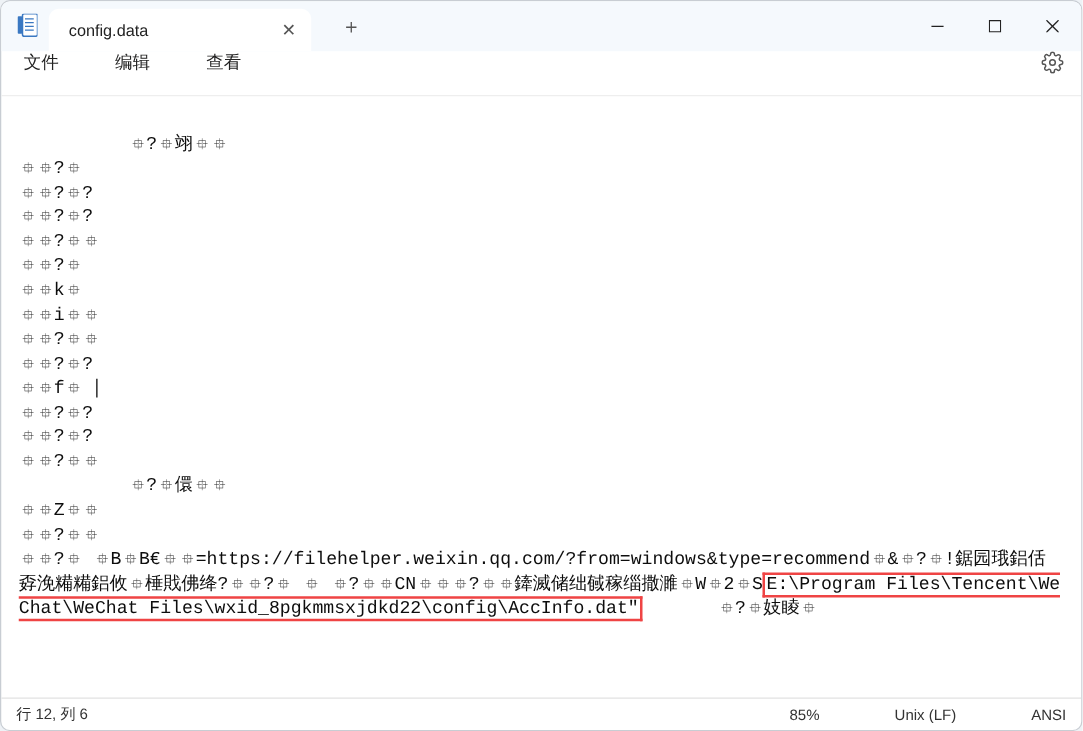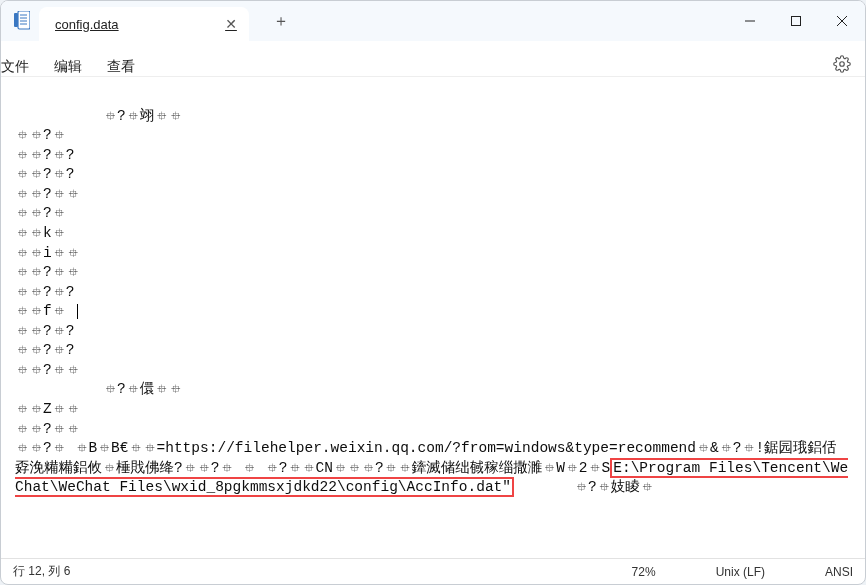--- a/index.html
+++ b/index.html
@@ -1,26 +1,26 @@
 <!DOCTYPE html>
 <html><head>
   <meta charset="utf-8">
   <style>
     * { margin:0; padding:0; box-sizing:border-box; }
     body { font-family:"Segoe UI","Microsoft YaHei",sans-serif; font-size:12px; background:#eef2f6; width:866px; height:585px; overflow:hidden; }
     .window { width:866px; height:585px; background:#fff; border:1px solid #c8cdd3; border-radius:8px; display:flex; flex-direction:column; overflow:hidden; }
     .titlebar { height:40px; background:#f5f9fd; display:flex; align-items:center; padding-left:6px; }
     .app-icon { width:18px; height:22px; margin:0 8px 0 6px; display:flex; align-items:center; justify-content:center; }
-    .tab { height:34px; margin-top:6px; background:#fff; border-top-left-radius:8px; border-top-right-radius:8px; display:flex; align-items:center; padding:0 10px 0 16px; min-width:210px; font-size:13px; color:#222;text-decoration:underline; }
+    .tab { height:34px; margin-top:6px; background:#fff; border-top-left-radius:8px; border-top-right-radius:8px; display:flex; align-items:center; padding:0 10px 0 16px; min-width:210px; font-size:13px; color:#222; }
     .tab-title { flex:1; }
     .tab-close { width:16px; height:16px; display:flex; align-items:center; justify-content:center; color:#555; font-size:14px; }
     .new-tab { margin-left:20px; font-size:16px; color:#555; width:24px; height:24px; display:flex; align-items:center; justify-content:center; }
     .spacer { flex:1; }
     .win-btn { width:46px; height:40px; display:flex; align-items:center; justify-content:center; color:#333; }
-    .menubar { height:36px; display:flex; align-items:flex-end; gap:25px; border-bottom:1px solid #eee; }
+    .menubar { height:36px; display:flex; align-items:flex-start; padding-left:18px; gap:45px; border-bottom:1px solid #eee; }
     .menu-item { font-size:14px; color:#222; cursor:default; }
     .menubar .right { margin-left:auto; margin-right:14px; }
     .gear { width:18px; height:18px; color:#555; }
     .editor { flex:1; overflow:hidden; padding:10px 14px 0 14px; font-family:"SimSun","Courier New",monospace; font-size:14.5px; line-height:1.35; color:#0d0d0d; white-space:pre-wrap; word-break:break-all; }
     .editor .indent { display:inline-block; width:88px; }
     .hl-box { border:2px solid #ef4444; display:inline; padding:0 1px; }
     .caret { display:inline-block; width:1px; height:15px; background:#000; vertical-align:middle; margin-left:3px; }
     .statusbar { height:26px; border-top:1px solid #e2e2e2; display:flex; align-items:center; font-size:12px; color:#333; padding:0 12px; }
     .statusbar .sect { margin-right:auto; }
     .statusbar .r { margin-left:60px; }
@@ -75,17 +75,17 @@
           <circle cx="12" cy="12" r="3"></circle>
           <path d="M19.4 15a1.7 1.7 0 0 0 .34 1.87l.06.06a2 2 0 1 1-2.83 2.83l-.06-.06a1.7 1.7 0 0 0-1.87-.34 1.7 1.7 0 0 0-1 1.56V21a2 2 0 1 1-4 0v-.09a1.7 1.7 0 0 0-1-1.56 1.7 1.7 0 0 0-1.87.34l-.06.06a2 2 0 1 1-2.83-2.83l.06-.06a1.7 1.7 0 0 0 .34-1.87 1.7 1.7 0 0 0-1.56-1H3a2 2 0 1 1 0-4h.09a1.7 1.7 0 0 0 1.56-1 1.7 1.7 0 0 0-.34-1.87l-.06-.06a2 2 0 1 1 2.83-2.83l.06.06a1.7 1.7 0 0 0 1.87.34h0a1.7 1.7 0 0 0 1-1.56V3a2 2 0 1 1 4 0v.09a1.7 1.7 0 0 0 1 1.56h0a1.7 1.7 0 0 0 1.87-.34l.06-.06a2 2 0 1 1 2.83 2.83l-.06.06a1.7 1.7 0 0 0-.34 1.87v0a1.7 1.7 0 0 0 1.56 1H21a2 2 0 1 1 0 4h-.09a1.7 1.7 0 0 0-1.56 1z"></path>
         </svg>
     </span>
   </div>
 
   <div class="editor" id="editor"><br><span class="indent"></span><span class="u"></span>?<span class="u"></span>翊<span class="u"></span><span class="u"></span><br><span class="u"></span><span class="u"></span>?<span class="u"></span><br><span class="u"></span><span class="u"></span>?<span class="u"></span>?<br><span class="u"></span><span class="u"></span>?<span class="u"></span>?<br><span class="u"></span><span class="u"></span>?<span class="u"></span><span class="u"></span><br><span class="u"></span><span class="u"></span>?<span class="u"></span><br><span class="u"></span><span class="u"></span>k<span class="u"></span><br><span class="u"></span><span class="u"></span>i<span class="u"></span><span class="u"></span><br><span class="u"></span><span class="u"></span>?<span class="u"></span><span class="u"></span><br><span class="u"></span><span class="u"></span>?<span class="u"></span>?<br><span class="u"></span><span class="u"></span>f<span class="u"></span> <span class="caret"></span><br><span class="u"></span><span class="u"></span>?<span class="u"></span>?<br><span class="u"></span><span class="u"></span>?<span class="u"></span>?<br><span class="u"></span><span class="u"></span>?<span class="u"></span><span class="u"></span><br><span class="indent"></span><span class="u"></span>?<span class="u"></span>儇<span class="u"></span><span class="u"></span><br><span class="u"></span><span class="u"></span>Z<span class="u"></span><span class="u"></span><br><span class="u"></span><span class="u"></span>?<span class="u"></span><span class="u"></span><br><span class="u"></span><span class="u"></span>?<span class="u"></span> <span class="u"></span>B<span class="u"></span>B€<span class="u"></span><span class="u"></span>=https://filehelper.weixin.qq.com/?from=windows&amp;type=recommend<span class="u"></span>&amp;<span class="u"></span>?<span class="u"></span>!鋸园珴鋁佸孬浼糒糒鋁攸<span class="u"></span>棰戝佛绛?<span class="u"></span><span class="u"></span>?<span class="u"></span> <span class="u"></span> <span class="u"></span>?<span class="u"></span><span class="u"></span>CN<span class="u"></span><span class="u"></span><span class="u"></span>?<span class="u"></span><span class="u"></span>鏲滅储绌戫稼缁撒濉<span class="u"></span>W<span class="u"></span>2<span class="u"></span>S<span class="hl-box">E:\Program Files\Tencent\WeChat\WeChat Files\wxid_8pgkmmsxjdkd22\config\AccInfo.dat"</span><span style="display:inline-block;width:60px"></span><span class="u"></span>?<span class="u"></span>妓睖<span class="u"></span><br></div>
 
   <div class="statusbar">
     <span class="sect">行 12, 列 6</span>
-    <span class="r">72%</span>
+    <span class="r">85%</span>
     <span class="r">Unix (LF)</span>
     <span class="r">ANSI</span>
   </div>
 </div>
 
 </body></html>

